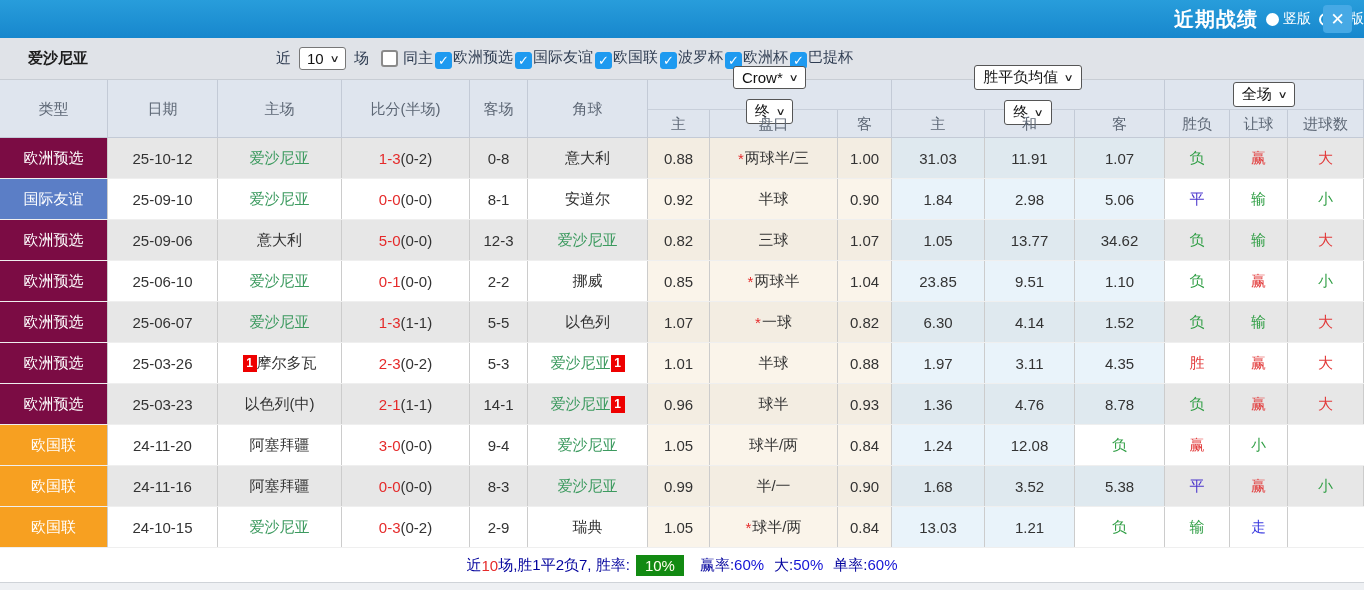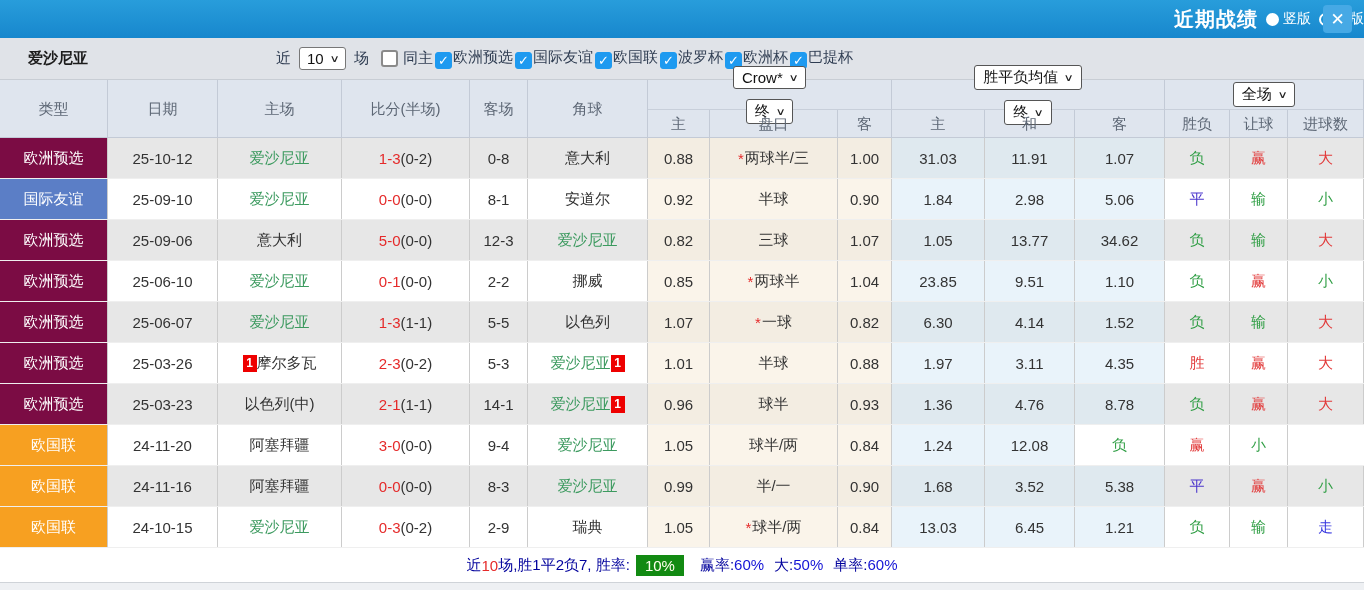--- a/index.html
+++ b/index.html
@@ -401,21 +401,20 @@
       <div class="cell plain">
         <span>瑞典</span>
       </div>
       <div class="cell bg-beige">1.05</div>
       <div class="cell bg-beige">
         <span class="star">*</span>
         <span>球半/两</span>
       </div>
       <div class="cell bg-beige">0.84</div>
       <div class="cell bg-blue">13.03</div>
-      <div class="cell bg-blue">6.45</div>
       <div class="cell bg-blue">1.21</div>
       <div class="cell plain" style="color: rgb(47, 158, 68);">负</div>
       <div class="cell plain" style="color: rgb(47, 158, 68);">输</div>
       <div class="cell plain" style="color: rgb(58, 58, 224);">走</div>
     </div>
   </div>
 
 <div class="summary">
   <span>近</span>
     <span class="red">10</span>

